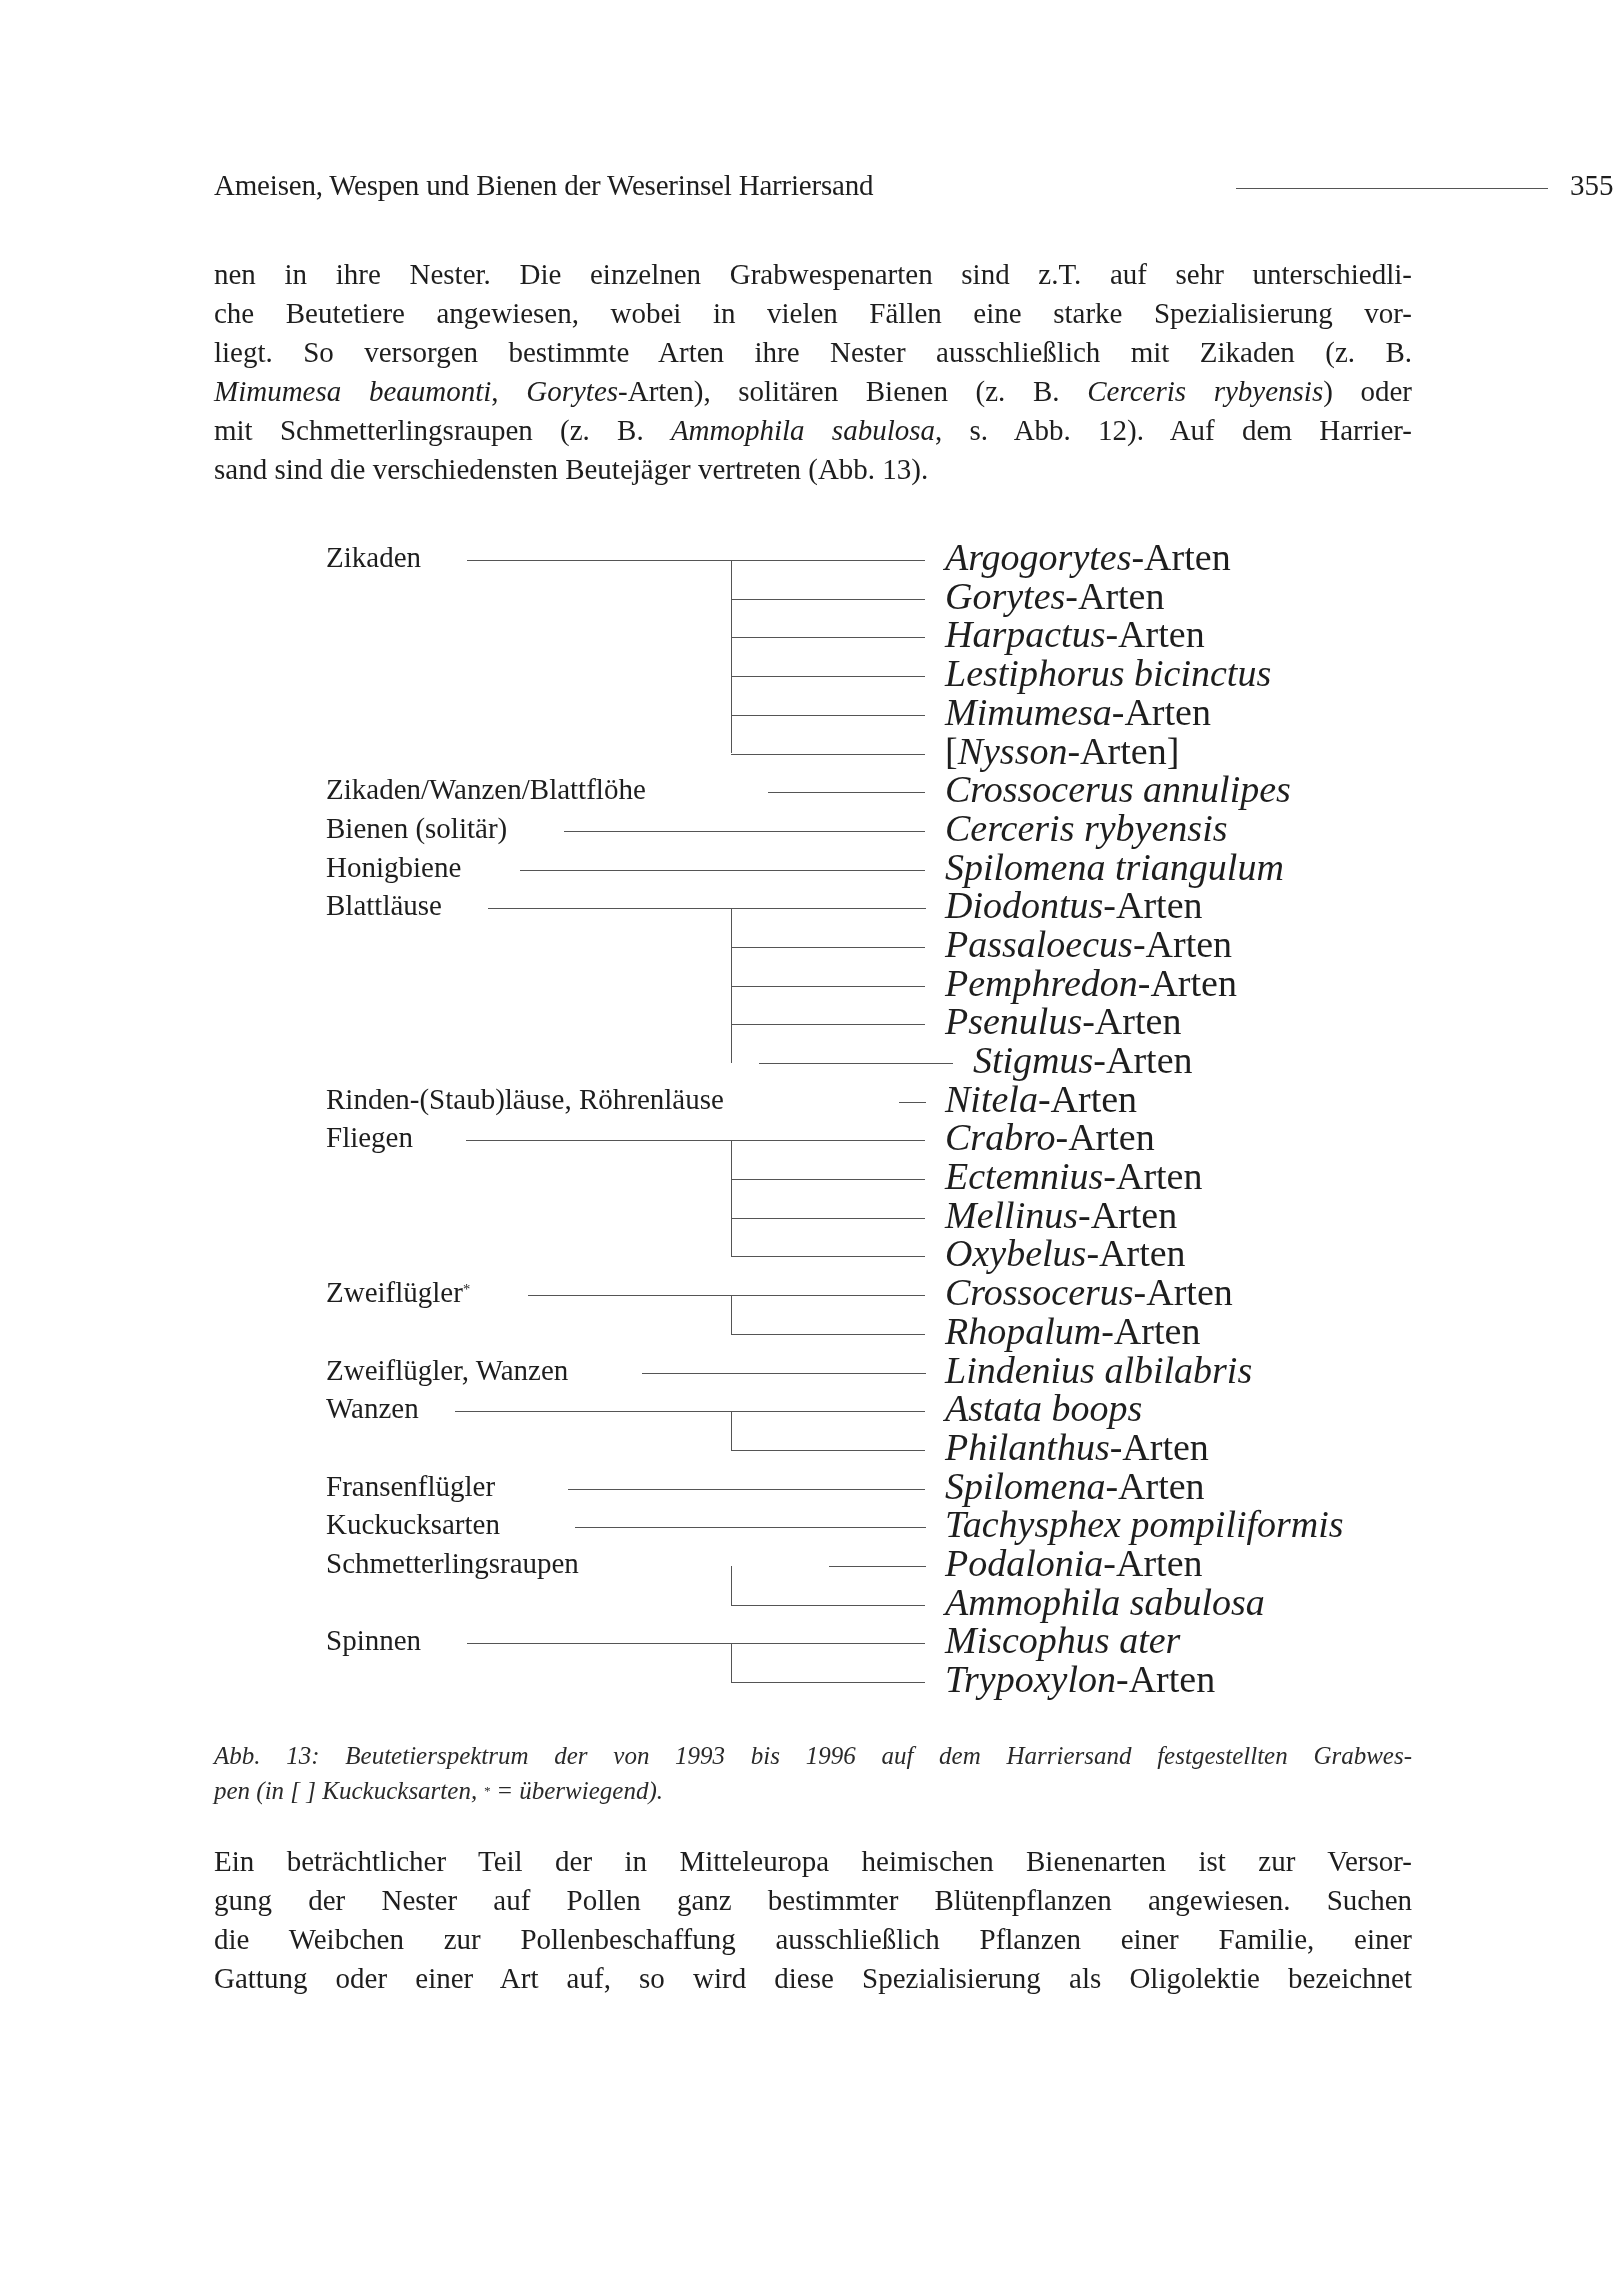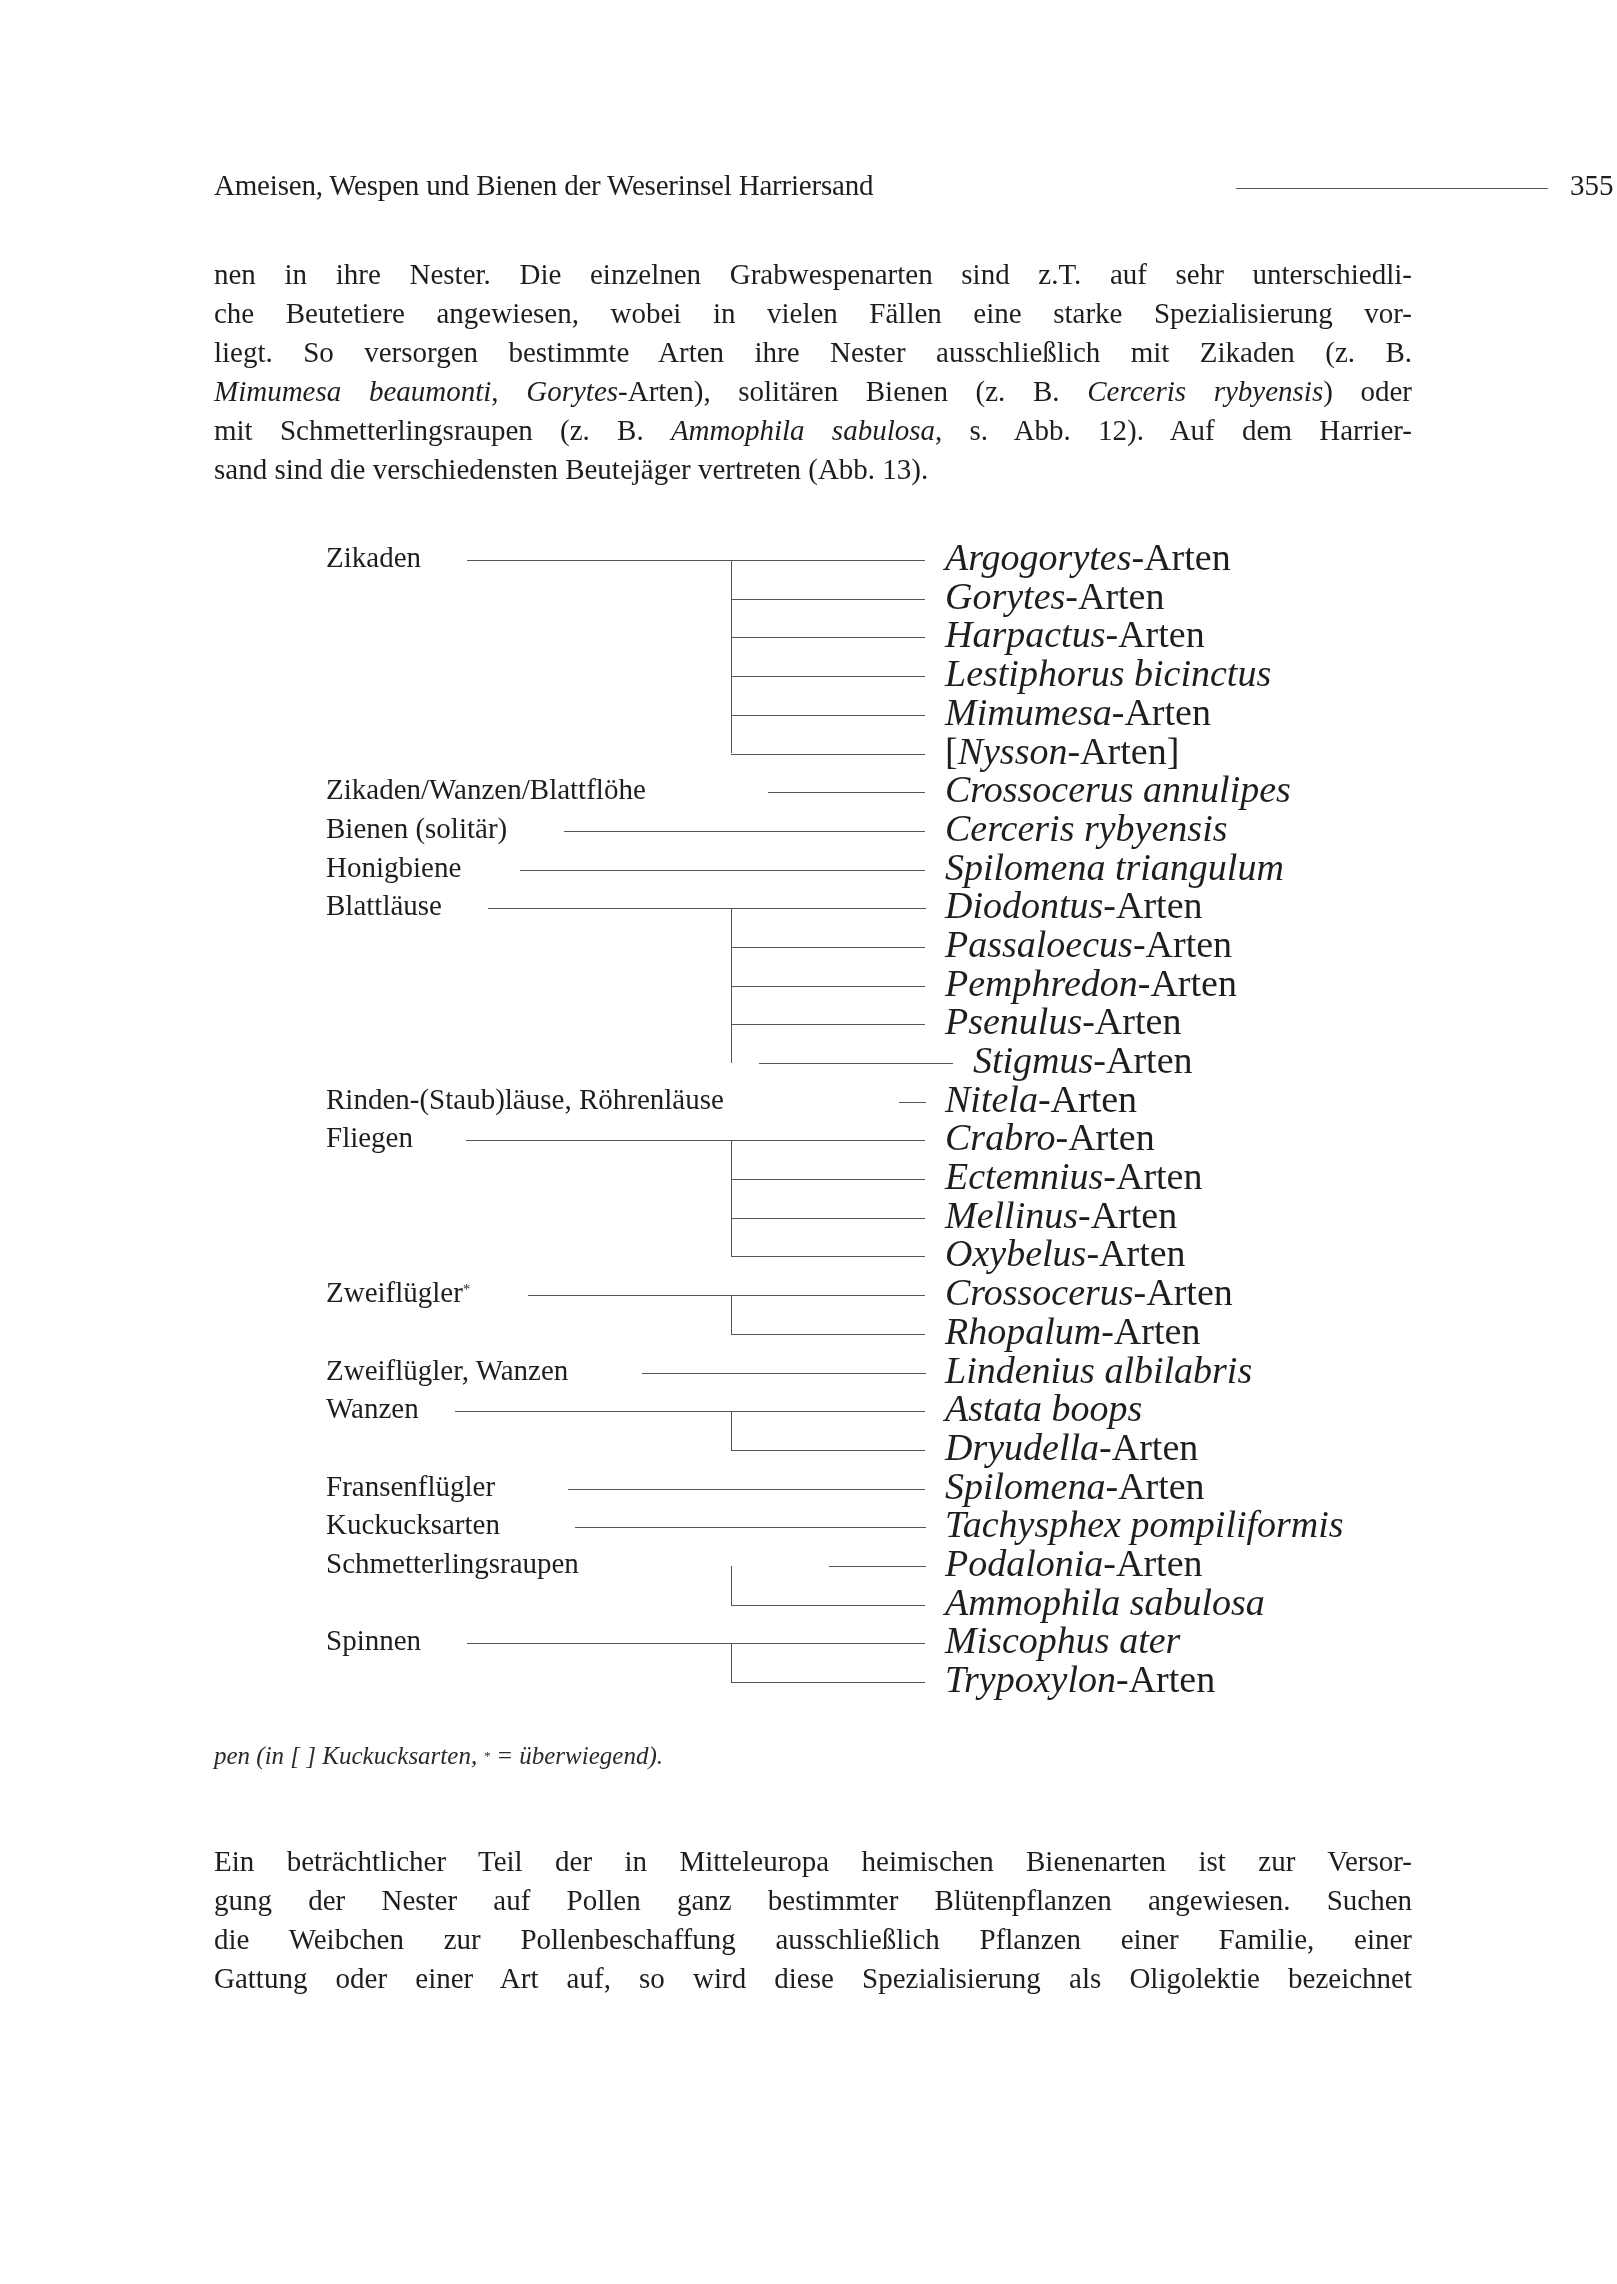--- a/index.html
+++ b/index.html
@@ -166,21 +166,21 @@
       <span class="hline" style="left: 642px; width: 284px;"></span>
       <span class="right-label"><i>Lindenius albilabris</i><span></span></span>
     </div>
     <div class="row" style="top: 1411px;">
       <span class="left-label">Wanzen</span>
       <span class="hline" style="left: 455px; width: 470px;"></span>
       <span class="right-label"><i>Astata boops</i><span></span></span>
     </div>
     <div class="row" style="top: 1450px;">
       <span class="hline" style="left: 731px; width: 194px;"></span>
-      <span class="right-label"><i>Dryudella</i><span>-Arten</span></span>
+      <span class="right-label"><i>Philanthus</i><span>-Arten</span></span>
     </div>
     <span class="vline" style="left: 731px; top: 1411px; height: 39px;"></span>
     <div class="row" style="top: 1489px;">
       <span class="left-label">Fransenflügler</span>
       <span class="hline" style="left: 568px; width: 357px;"></span>
       <span class="right-label"><i>Spilomena</i><span>-Arten</span></span>
     </div>
     <div class="row" style="top: 1527px;">
       <span class="left-label">Kuckucksarten</span>
       <span class="hline" style="left: 575px; width: 351px;"></span>
@@ -202,20 +202,21 @@
       <span class="right-label"><i>Miscophus ater</i><span></span></span>
     </div>
     <div class="row" style="top: 1682px;">
       <span class="hline" style="left: 731px; width: 194px;"></span>
       <span class="right-label"><i>Trypoxylon</i><span>-Arten</span></span>
     </div>
     <span class="vline" style="left: 731px; top: 1643px; height: 39px;"></span>
   </div>
 
 <div class="caption">
+  <span class="line">Abb. 13: Beutetierspektrum der von 1993 bis 1996 auf dem Harriersand festgestellten Grabwes-</span>
   <span class="line last"><span>pen (in [ ] Kuckucksarten, </span><sup>*</sup><span> = überwiegend).</span></span>
 </div>
 
 <div class="para" style="top:1842px;">
   <span class="line">Ein beträchtlicher Teil der in Mitteleuropa heimischen Bienenarten ist zur Versor-</span>
   <span class="line">gung der Nester auf Pollen ganz bestimmter Blütenpflanzen angewiesen. Suchen</span>
   <span class="line">die Weibchen zur Pollenbeschaffung ausschließlich Pflanzen einer Familie, einer</span>
   <span class="line">Gattung oder einer Art auf, so wird diese Spezialisierung als Oligolektie bezeichnet</span>
 </div>
 

